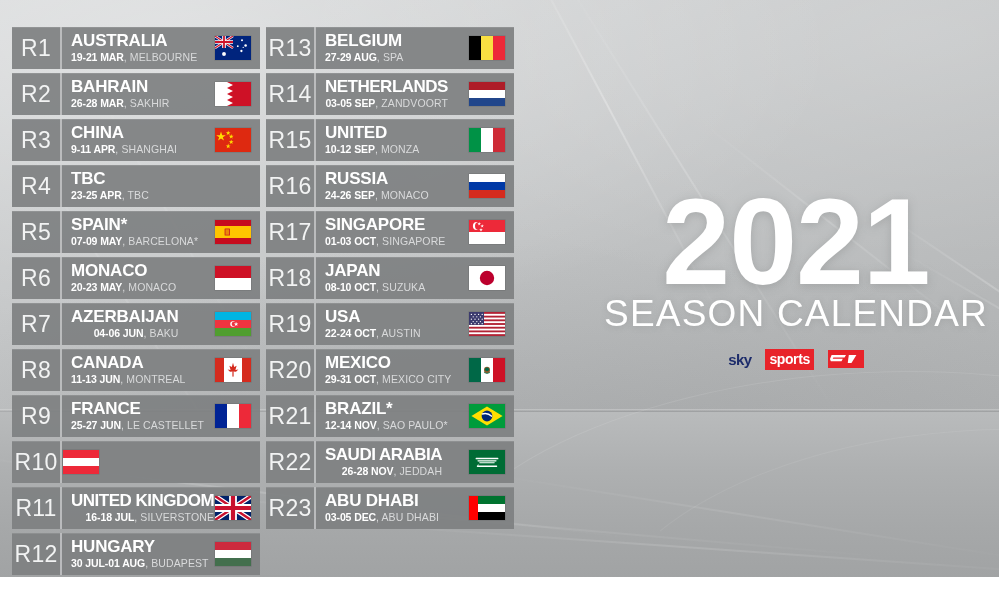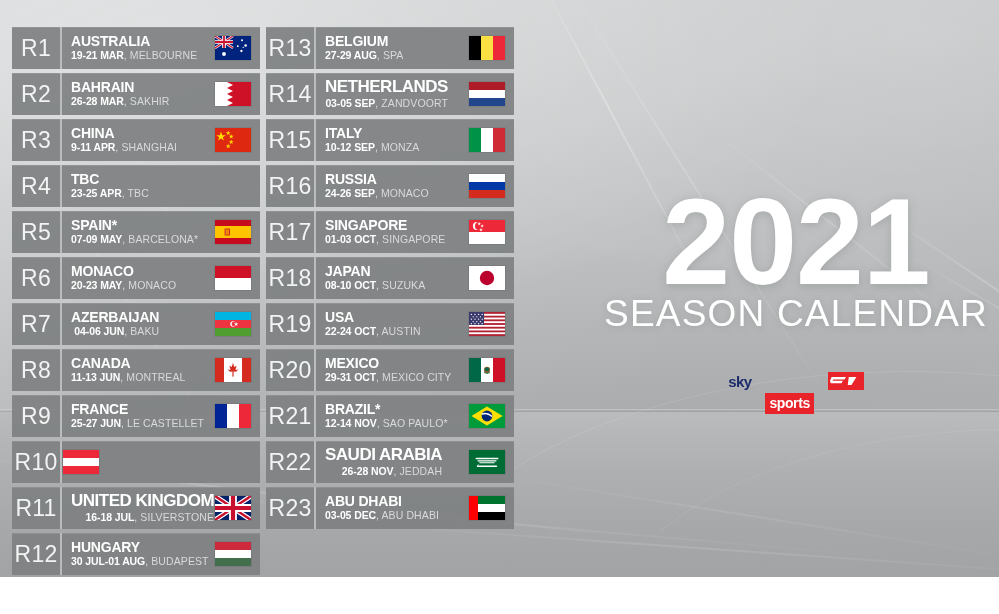--- a/index.html
+++ b/index.html
@@ -105,21 +105,21 @@
     flex: 1 1 auto;
     display: flex;
     align-items: center;
     padding-left: 9px;
     min-width: 0;
   }
   .text-wrap { min-width: 0; }
 
   .country {
     color: #ffffff;
-    font-size: 14px;
+    font-size: 17px;
     font-weight: bold;
     letter-spacing: -0.2px;
     line-height: 1.02;
     white-space: nowrap;
   }
   .country.long { font-size: 17px; letter-spacing: -0.5px; }
 
   .detail {
     font-size: 10.5px;
     line-height: 1.25;
@@ -198,21 +198,20 @@
     line-height: 1;
   }
   .logo-sports {
     background: #e8232a;
     color: #ffffff;
     font-size: 14px;
     font-weight: bold;
     letter-spacing: -0.4px;
     line-height: 1;
     padding: 3px 4px 4px 4px;
-    margin-top: 44px;
   }
   .logo-f1 {
     background: #e8232a;
     width: 36px;
     height: 18px;
     display: flex;
     align-items: center;
     justify-content: center;
   }
   .logo-f1 svg { display: block; }
@@ -554,21 +553,21 @@
   </svg>
             </div>
           </div>
         </div>
         <div class="race-row">
           <div class="round-cell">
             <span class="round-label">R15</span>
           </div>
           <div class="info-cell">
             <div class="text-wrap">
-              <div class="country">ITALY</div>
+              <div class="country">UNITED</div>
               <div class="detail"><span class="dates">10-12 SEP</span><span class="venue">, </span><span class="venue">MONZA</span></div>
             </div>
           </div>
           <div class="flag-cell">
             <div class="flag">
               <svg viewBox="0 0 60 40" preserveAspectRatio="none">
     <rect width="20" height="40" fill="#009246"></rect>
     <rect x="20" width="20" height="40" fill="#ffffff"></rect>
     <rect x="40" width="20" height="40" fill="#ce2b37"></rect>
   </svg>

